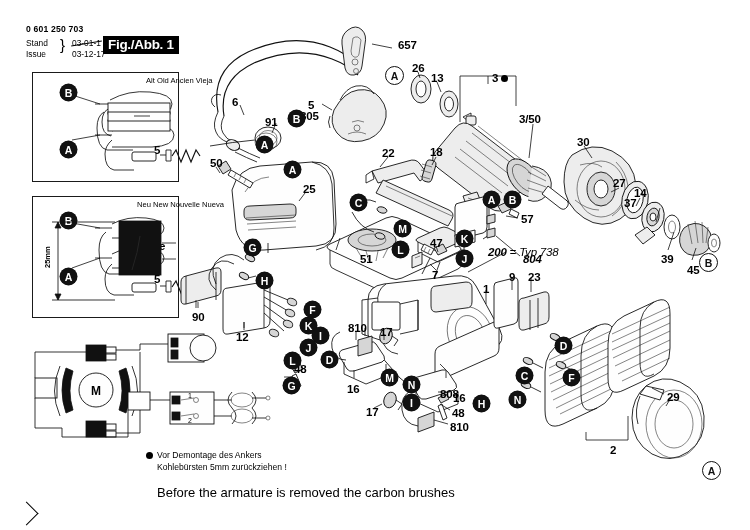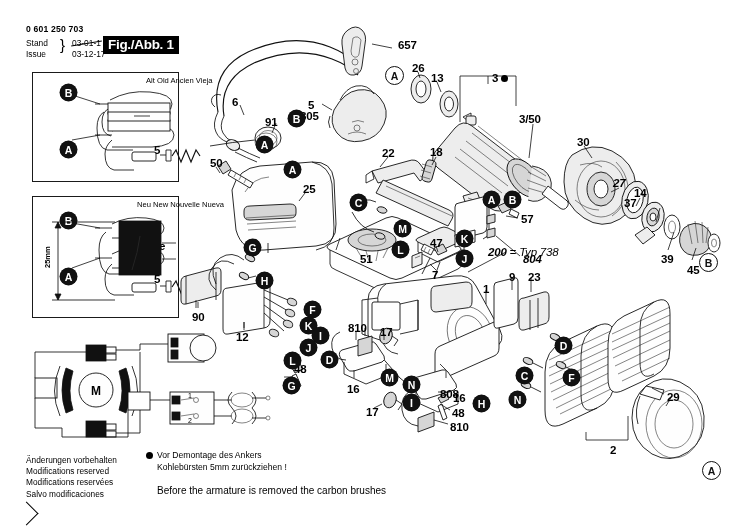--- a/index.html
+++ b/index.html
@@ -22,21 +22,21 @@
        font-size:13.5px;font-weight:bold;padding:1px 5px 2px 5px;letter-spacing:-0.3px;}
 
   
   .inset{position:absolute;border:1px solid #1a1a1a;background:#fff;}
   .inset-lang{position:absolute;font-size:7.6px;line-height:1.3;text-align:left;}
 
   
   #footer{position:absolute;left:26px;top:455px;font-size:8.3px;line-height:1.35;}
   #note{position:absolute;left:157px;top:449px;font-size:8.6px;line-height:1.42;}
   #note-dot{position:absolute;left:146px;top:452px;width:7px;height:7px;border-radius:50%;background:#000;}
-  #note2{position:absolute;left:157px;top:484px;font-size:10px;line-height:1.42;}
+  #note2{position:absolute;left:157px;top:484px;font-size:13px;line-height:1.42;}
   #corner{position:absolute;left:18px;top:505px;width:16px;height:16px;
           border-top:1px solid #000;border-right:1px solid #000;transform:rotate(45deg);}
 
   
   .mk{position:absolute;width:17px;height:17px;border-radius:50%;background:#111;color:#fff;
       font-size:10.5px;font-weight:bold;display:flex;align-items:center;justify-content:center;
       font-family:"Liberation Sans",sans-serif;box-shadow:0 0 0 .5px #111;}
   .mk.open{background:#fff;color:#111;border:1.3px solid #111;box-shadow:none;}
 
   svg{position:absolute;left:0;top:0;overflow:visible;}
@@ -502,21 +502,21 @@
       <div class="lbl" style="left: 398px; top: 39px;">657</div>
       <div class="lbl" style="left: 232px; top: 96px;">6</div>
       <div class="lbl" style="left: 265px; top: 116px;">91</div>
       <div class="lbl" style="left: 308px; top: 99px;">5</div>
       <div class="lbl" style="left: 300px; top: 110px;">805</div>
       <div class="lbl" style="left: 412px; top: 62px;">26</div>
       <div class="lbl" style="left: 431px; top: 72px;">13</div>
       <div class="lbl" style="left: 492px; top: 72px;">3<span style="display: inline-block; width: 7px; height: 7px; border-radius: 50%; background: rgb(0, 0, 0); margin-left: 3px; vertical-align: middle;"></span></div>
       <div class="lbl" style="left: 519px; top: 113px;">3/50</div>
       <div class="lbl" style="left: 577px; top: 136px;">30</div>
-      <div class="lbl" style="left: 613px; top: 177px; font-style: italic;">27</div>
+      <div class="lbl" style="left: 613px; top: 177px;">27</div>
       <div class="lbl" style="left: 634px; top: 187px;">14</div>
       <div class="lbl" style="left: 624px; top: 197px;">37</div>
       <div class="lbl" style="left: 661px; top: 253px;">39</div>
       <div class="lbl" style="left: 687px; top: 264px;">45</div>
       <div class="lbl" style="left: 382px; top: 147px;">22</div>
       <div class="lbl" style="left: 430px; top: 146px;">18</div>
       <div class="lbl" style="left: 210px; top: 157px;">50</div>
       <div class="lbl" style="left: 303px; top: 183px;">25</div>
       <div class="lbl" style="left: 324px; top: 253px; padding-left: 36px;">51</div>
       <div class="lbl" style="left: 192px; top: 311px;">90</div>
@@ -581,21 +581,15 @@
 
   <div id="note-dot"></div>
   <div id="note">
     <div>Vor Demontage des Ankers</div>
     <div>Kohlebürsten 5mm zurückziehen !</div>
   </div>
   <div id="note2">
     <div>Before the armature is removed the carbon brushes</div>
   </div>
 
-  <div id="footer">
-    <div>Änderungen vorbehalten</div>
-    <div>Modifications reserved</div>
-    <div>Modifications reservées</div>
-    <div>Salvo modificaciones</div>
-  </div>
   <div id="corner"></div>
 
 </div>
 
 </body></html>

